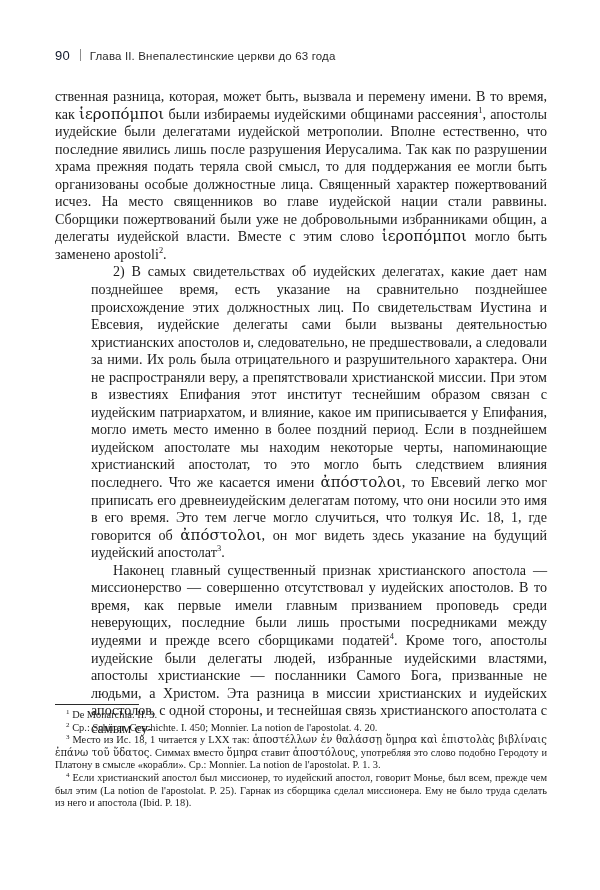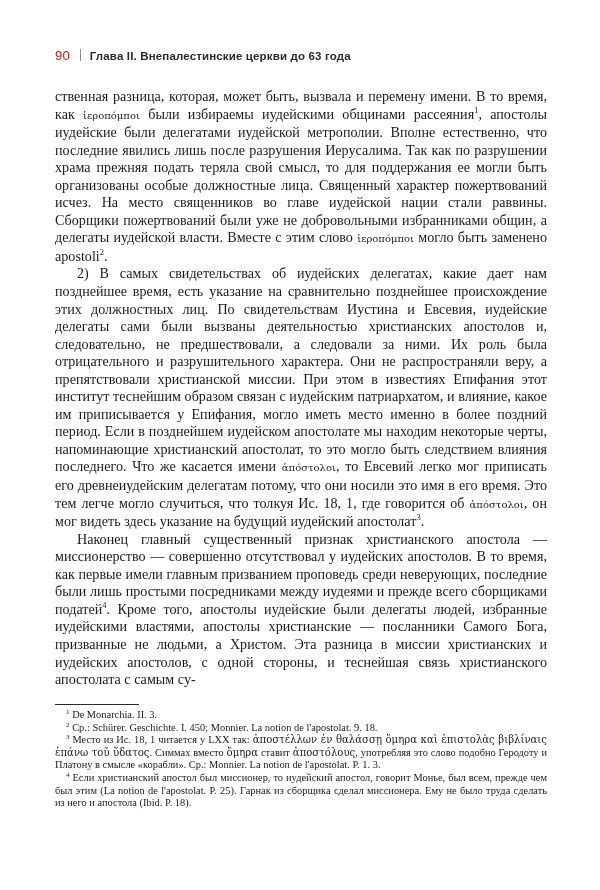--- a/index.html
+++ b/index.html
@@ -27,58 +27,58 @@
     display: flex;
     align-items: baseline;
     font-family: "Liberation Sans", "DejaVu Sans", sans-serif;
     font-size: 11.5px;
     color: #2b2b2b;
     letter-spacing: 0.15px;
   }
   .folio {
     font-size: 13px;
     font-weight: 400;
-    color: #b91c1c;
+    color: #0f172a;
   }
   .head-rule {
     display: inline-block;
     width: 1px;
     height: 12px;
     background: #8d8d8d;
     margin: 0 9px 0 10px;
     position: relative;
     top: 1px;
   }
   .head-title {
     white-space: nowrap;
-    font-weight: bold;
   }
 
   
   .textblock {
     position: absolute;
     left: 55px;
     top: 88px;
     width: 492px;
   }
   p.body {
     margin: 0;
     font-size: 14.1px;
     line-height: 17.55px;
     text-align: justify;
     text-justify: inter-word;
     hyphens: manual;
     letter-spacing: 0.02px;
   }
   p.body.indent {
     text-indent: 22px;
+    margin-left: 36px;
   }
   .gk {
     font-family: "DejaVu Serif", "Liberation Serif", serif;
-    font-size: 10px;
+    font-size: 15px;
   }
   sup.fn {
     font-size: 8.4px;
     line-height: 0;
     vertical-align: super;
   }
 
   
   .footnotes {
     position: absolute;
@@ -128,21 +128,21 @@
 
     <p class="body indent"><span>Наконец главный существенный признак христианского апостола — миссионерство — совершенно отсутствовал у иудейских апостолов. В то время, как первые имели главным призванием проповедь среди неверующих, последние были лишь простыми посредниками между иудеями и прежде всего сборщиками податей</span><sup class="fn">4</sup><span>. Кроме того, апостолы иудейские были делегаты людей, избранные иудейскими властями, апостолы христианские — посланники Самого Бога, призванные не людьми, а Христом. Эта разница в миссии христианских и иудейских апостолов, с одной стороны, и теснейшая связь христианского апостолата с самым су-</span></p>
 
   </div>
 
   <div class="footnotes">
     <div class="fn-rule"></div>
 
     <p class="note"><sup class="fn">1</sup> <span>De Monarchia. II. 3.</span></p>
 
-    <p class="note"><sup class="fn">2</sup> <span>Cp.: </span><span class="it">Schürer</span><span>. Geschichte. I. 450; </span><span class="it">Monnier</span><span>. La notion de l'apostolat. 9. 18.</span></p>
+    <p class="note"><sup class="fn">2</sup> <span>Cp.: </span><span class="it">Schürer</span><span>. Geschichte. I. 450; </span><span class="it">Monnier</span><span>. La notion de l'apostolat. 4. 20.</span></p>
 
     <p class="note"><sup class="fn">3</sup> <span>Место из Ис. 18, 1 читается у LXX так: </span><span class="gk">ἀποστέλλων ἐν θαλάσσῃ ὅμηρα καὶ ἐπιστολὰς βιβλίναις ἐπάνω τοῦ ὕδατος</span><span>. Симмах вместо </span><span class="gk">ὅμηρα</span><span> ставит </span><span class="gk">ἀποστόλους</span><span>, употребляя это слово подобно Геродоту и Платону в смысле «корабли». Ср.: </span><span class="it">Monnier</span><span>. La notion de l'apostolat. P. 1. 3.</span></p>
 
     <p class="note"><sup class="fn">4</sup> <span>Если христианский апостол был миссионер, то иудейский апостол, говорит Монье, был всем, прежде чем был этим (La notion de l'apostolat. P. 25). Гарнак из сборщика сделал миссионера. Ему не было труда сделать из него и апостола (Ibid. P. 18).</span></p>
 
   </div>
 
 </div>
 
 </body></html>

